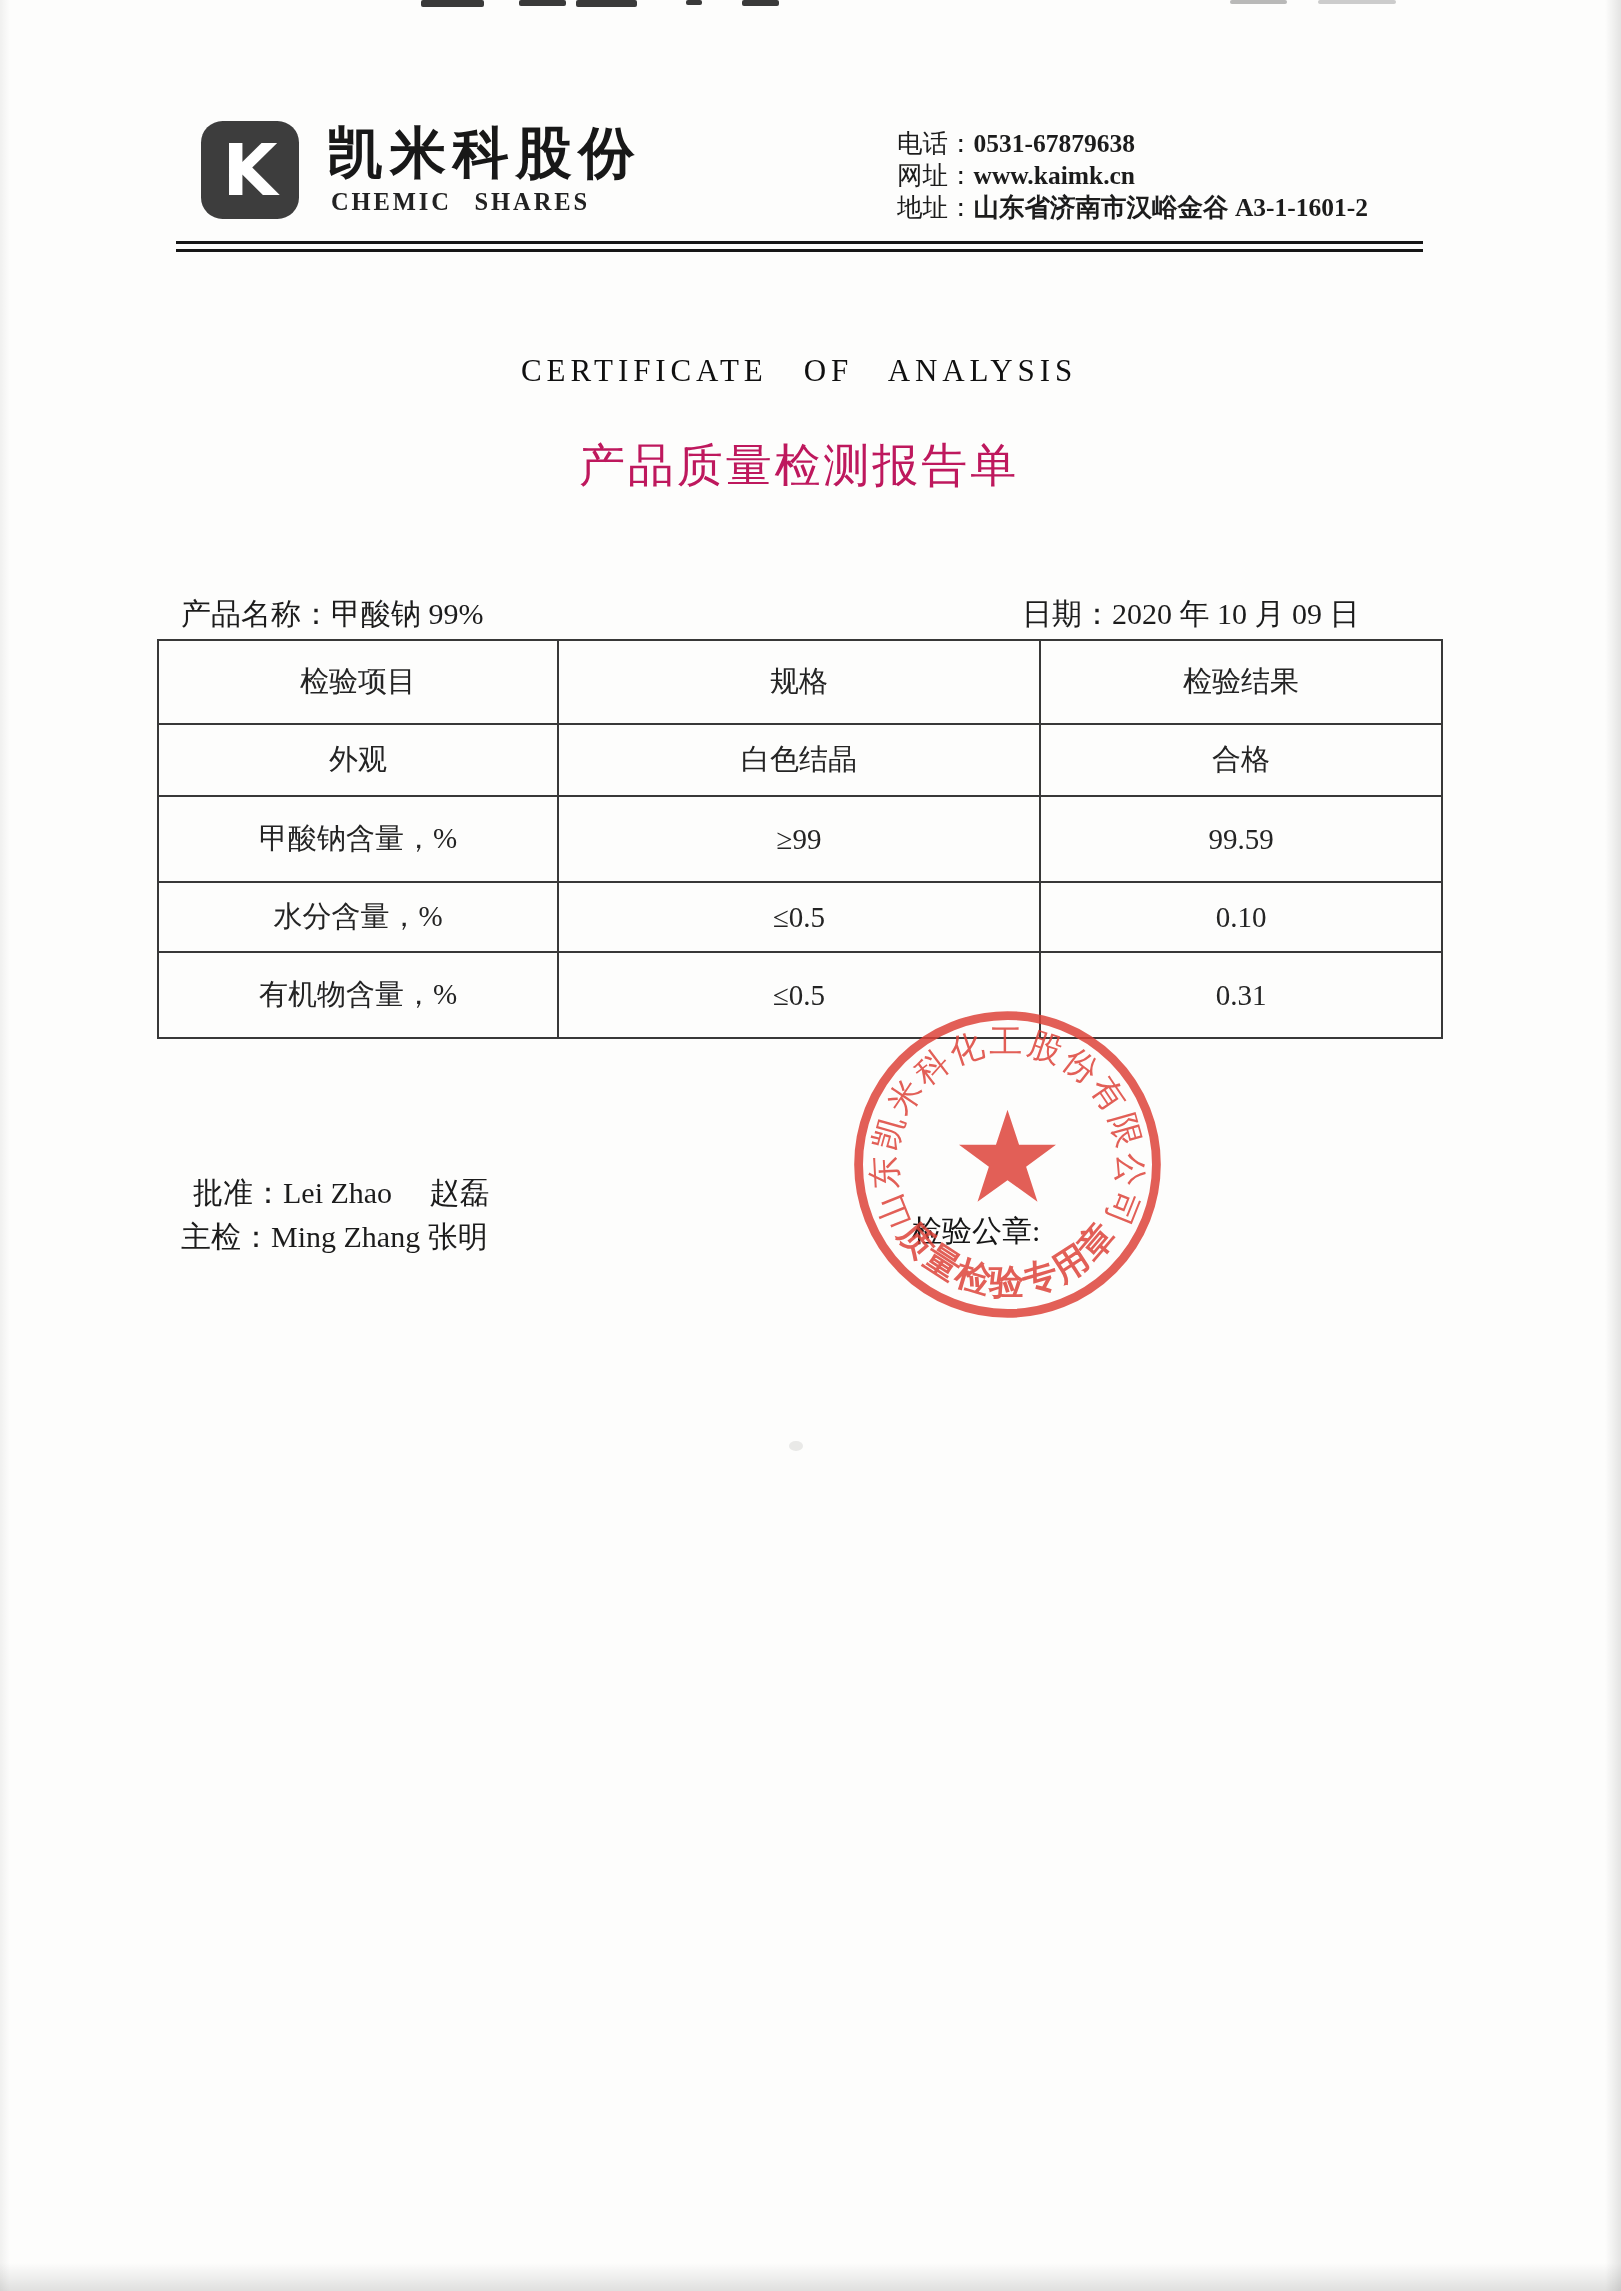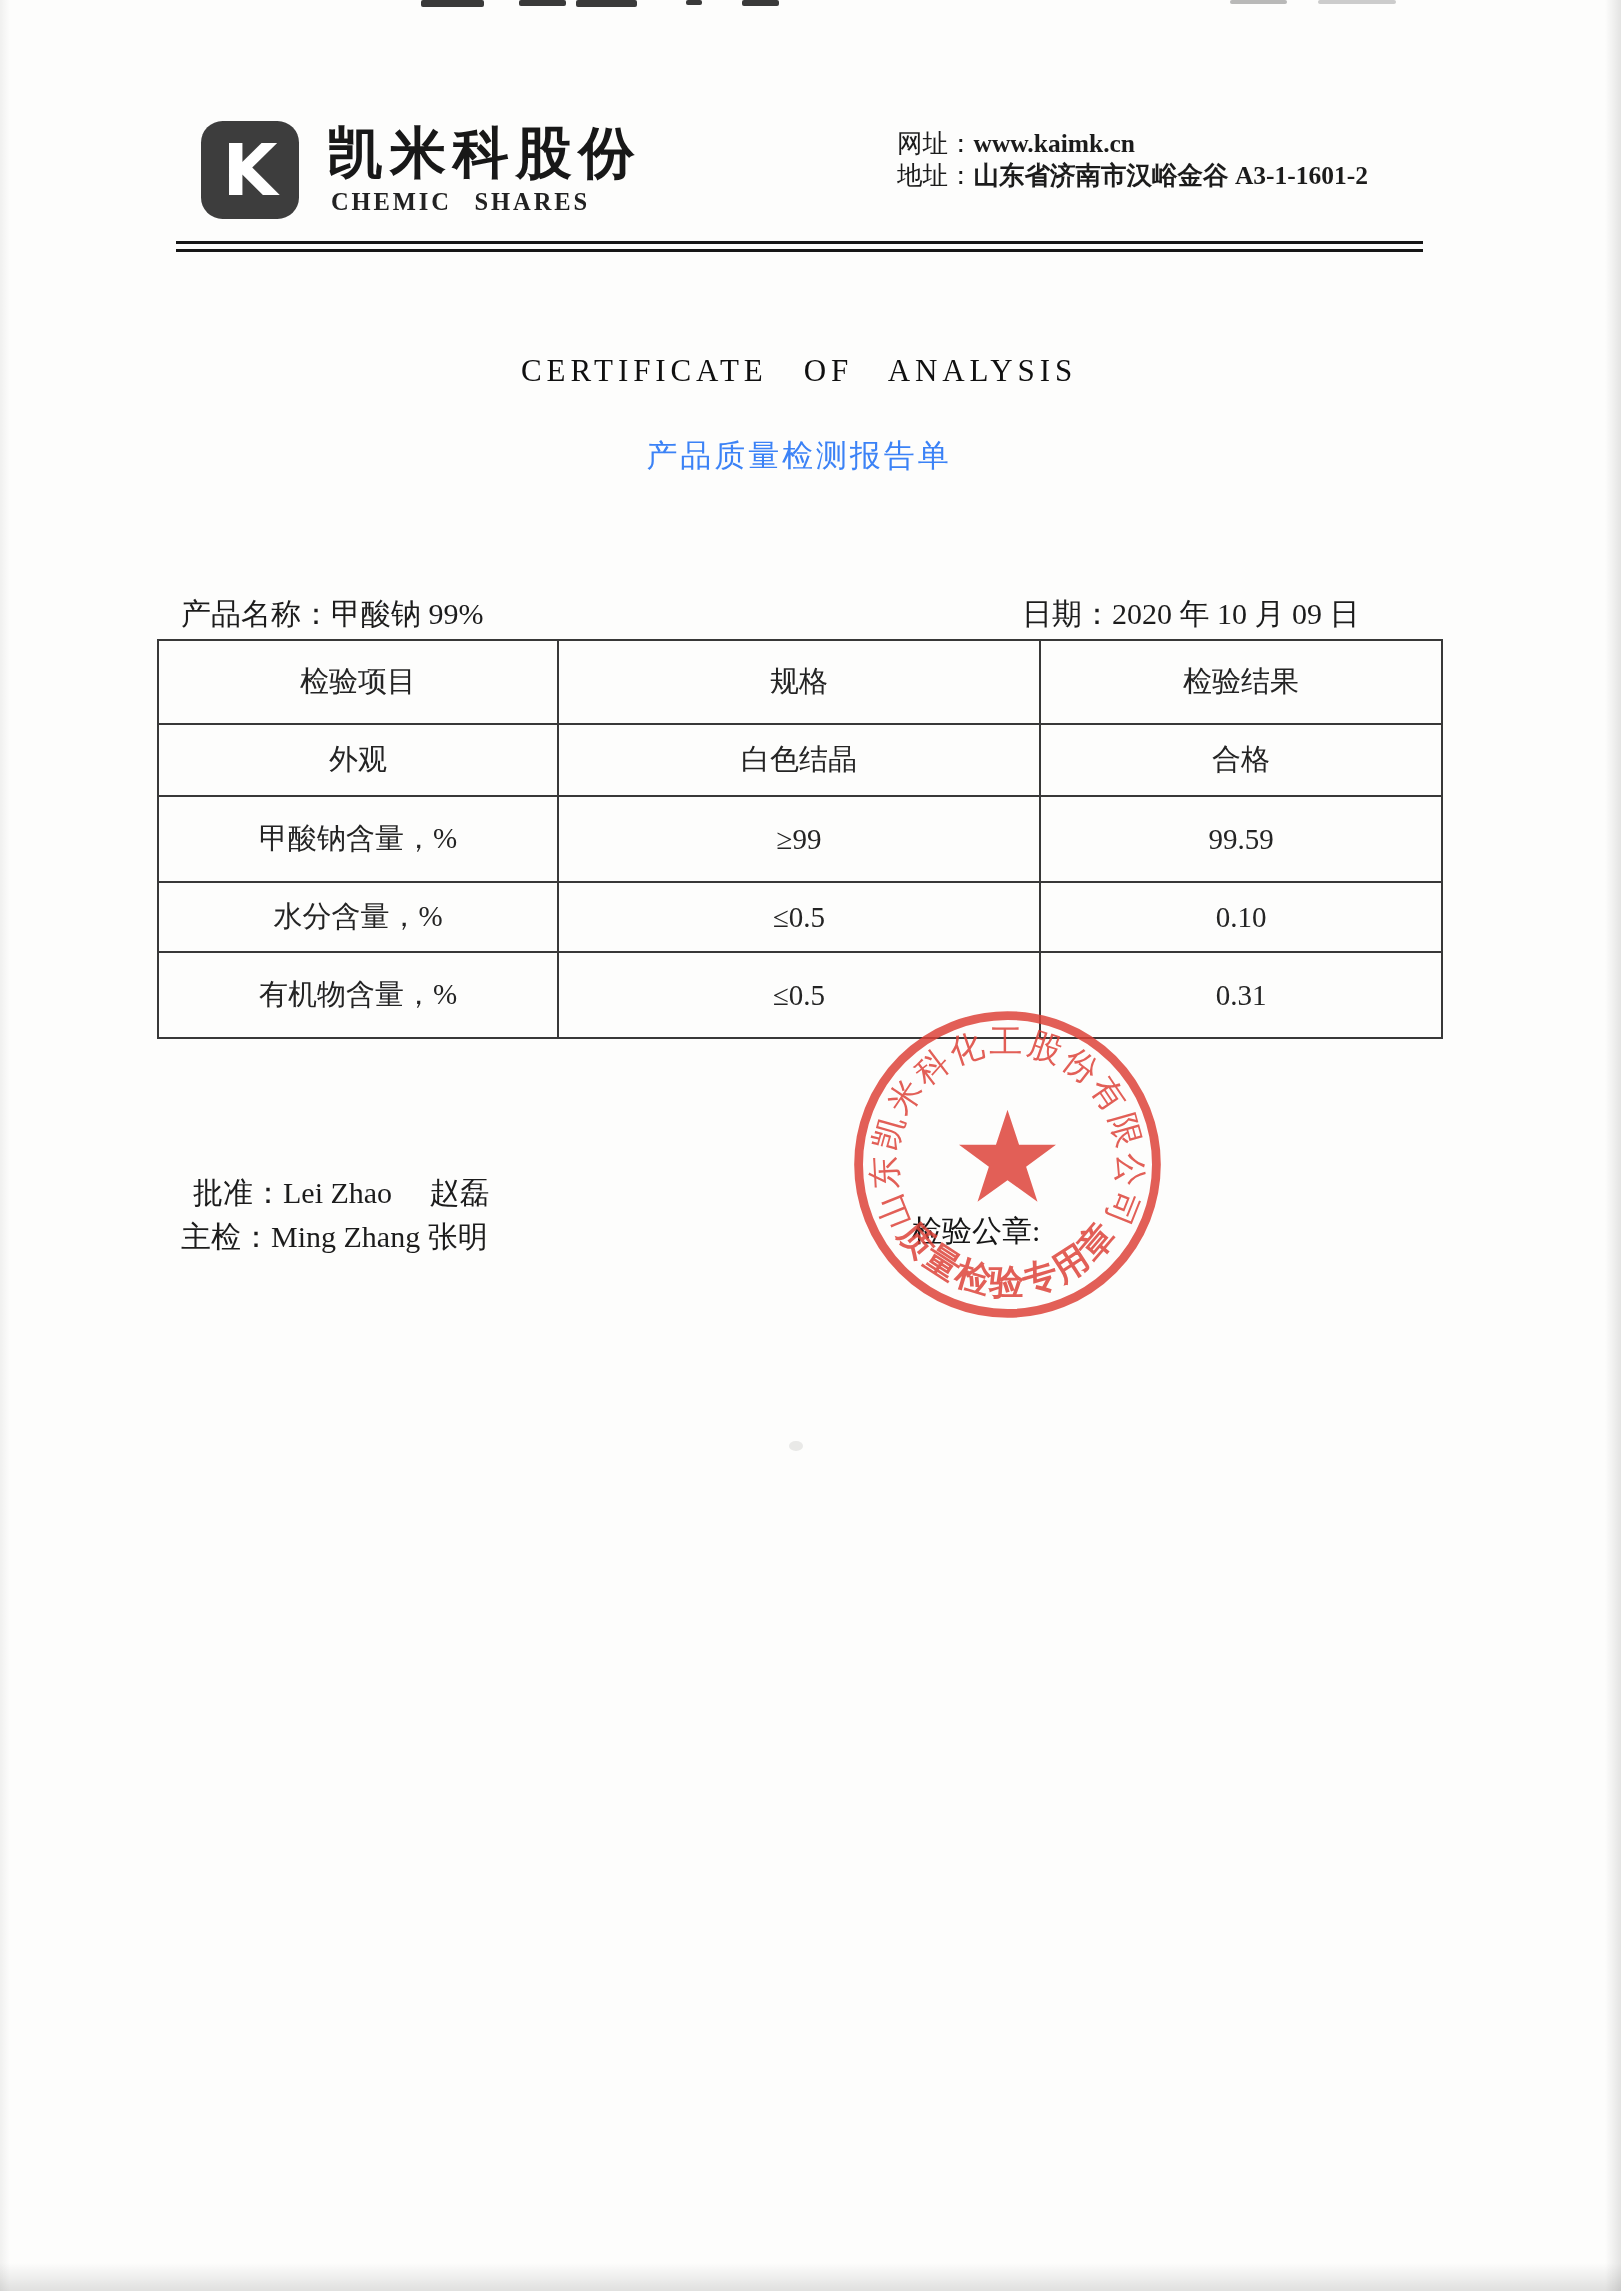--- a/index.html
+++ b/index.html
@@ -47,21 +47,21 @@
     border-top:3.9px solid #161616; border-bottom:3.9px solid #161616;
   }
   
   .title-en {
     position:absolute; left:157px; top:353px; width:1284px; text-align:center;
     font-size:31px; letter-spacing:4.9px; word-spacing:23.5px; color:#101010;
     white-space:nowrap;
   }
   .title-cn {
     position:absolute; left:157px; top:435px; width:1284px; text-align:center;
-    font-size:31px; letter-spacing:2.9px; color:#3b82f6; white-space:nowrap;
+    font-size:46px; letter-spacing:2.9px; color:#be185d; white-space:nowrap;
   }
   
   .product-line { position:absolute; left:181px; top:594px; font-size:30px; white-space:nowrap; }
   .date-line { position:absolute; left:1022px; top:594px; font-size:30px; white-space:nowrap; }
   
   .coa-table {
     position:absolute; left:157px; top:639px; width:1284px;
     border-collapse:collapse; table-layout:fixed; font-size:29px;
   }
   .coa-table td {
@@ -94,20 +94,23 @@
   <div class="dash" style="left:1318px; width:78px; height:3.9px; opacity:.25;"></div>
   <div class="speck" style="left:789px; top:1441px; width:13.7px; height:9.8px;"></div>
 
   <div class="logo">
     <span>K</span>
   </div>
   <div class="company-cn">凯米科股份</div>
   <div class="company-en">CHEMIC SHARES</div>
 
   <div class="contact">
+    <div class="contact-line">
+      <span>电话：</span><span class="val">0531-67879638</span>
+    </div>
     <div class="contact-line">
       <span>网址：</span><span class="val">www.kaimk.cn</span>
     </div>
     <div class="contact-line">
       <span>地址：</span><span class="val">山东省济南市汉峪金谷 A3-1-1601-2</span>
     </div>
   </div>
 
   <div class="rule"></div>
 

